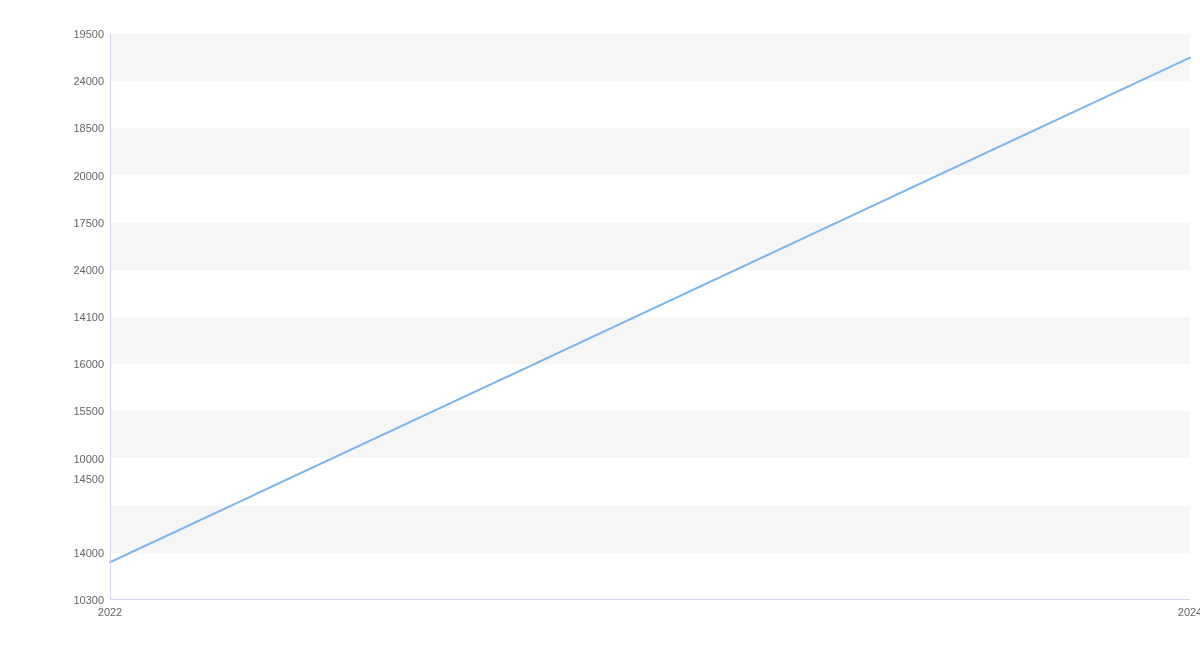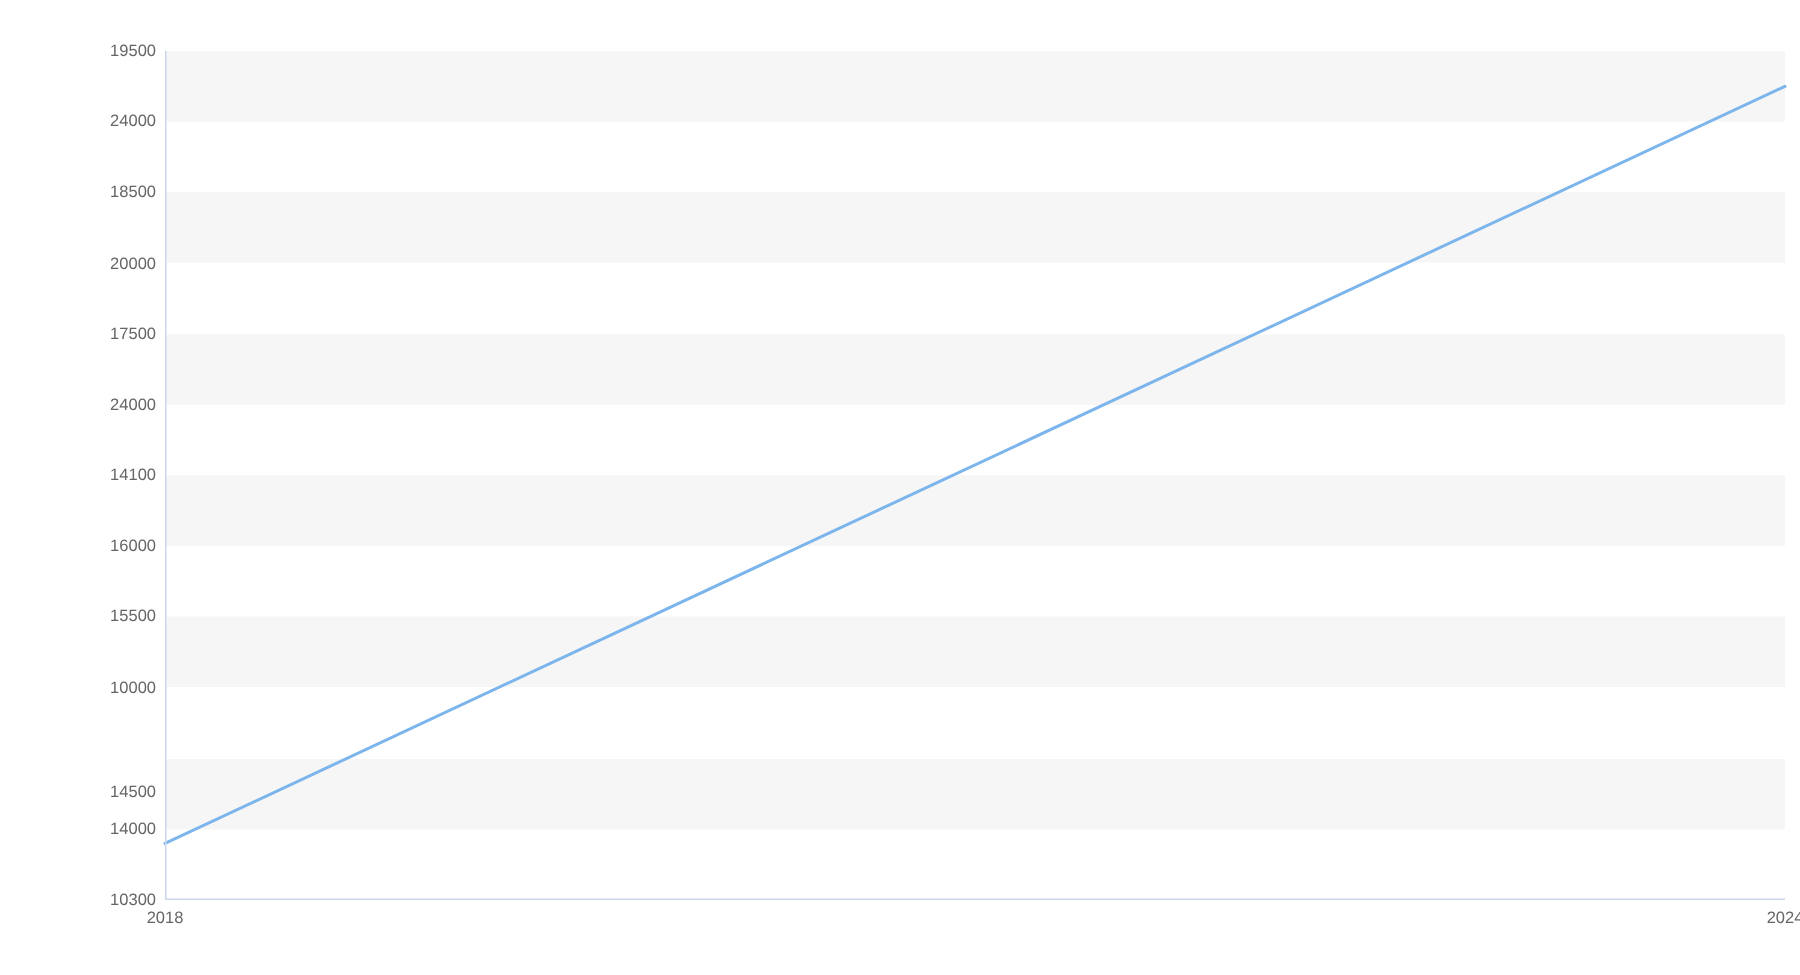--- a/index.html
+++ b/index.html
@@ -29,30 +29,30 @@
     <svg class="series" viewBox="0 0 1080 566" preserveAspectRatio="none">
       <polyline id="series-line" fill="none" stroke-width="2" stroke-linejoin="round" stroke-linecap="round" points="0,528.2666666666667 1080,23.583333333333258" stroke="#7cb5ec"></polyline>
     </svg>
     <div class="axis-line" style="left:0;bottom:0;width:100%;height:1px;"></div>
     <div class="axis-line" style="left:0;top:0;width:1px;height:100%;"></div>
   </div>
 
   <div id="y-ticks">
       <div class="tick-y" style="top: 600px;">10300</div>
       <div class="tick-y" style="top: 552.833px;">14000</div>
-      <div class="tick-y" style="top: 528px;">14500</div>
+      <div class="tick-y" style="top: 479px;">14500</div>
       <div class="tick-y" style="top: 458.5px;">10000</div>
       <div class="tick-y" style="top: 411.333px;">15500</div>
       <div class="tick-y" style="top: 364.167px;">16000</div>
       <div class="tick-y" style="top: 317px;">14100</div>
       <div class="tick-y" style="top: 269.833px;">24000</div>
       <div class="tick-y" style="top: 222.667px;">17500</div>
       <div class="tick-y" style="top: 175.5px;">20000</div>
       <div class="tick-y" style="top: 128.333px;">18500</div>
       <div class="tick-y" style="top: 81.1667px;">24000</div>
       <div class="tick-y" style="top: 34px;">19500</div>
     </div>
   <div id="x-ticks">
-      <div class="tick-x" style="left: 110px;">2018</div>
+      <div class="tick-x" style="left: 110px;">2022</div>
       <div class="tick-x" style="left: 1190px;">2024</div>
     </div>
 
 </div>
 
 </body></html>

